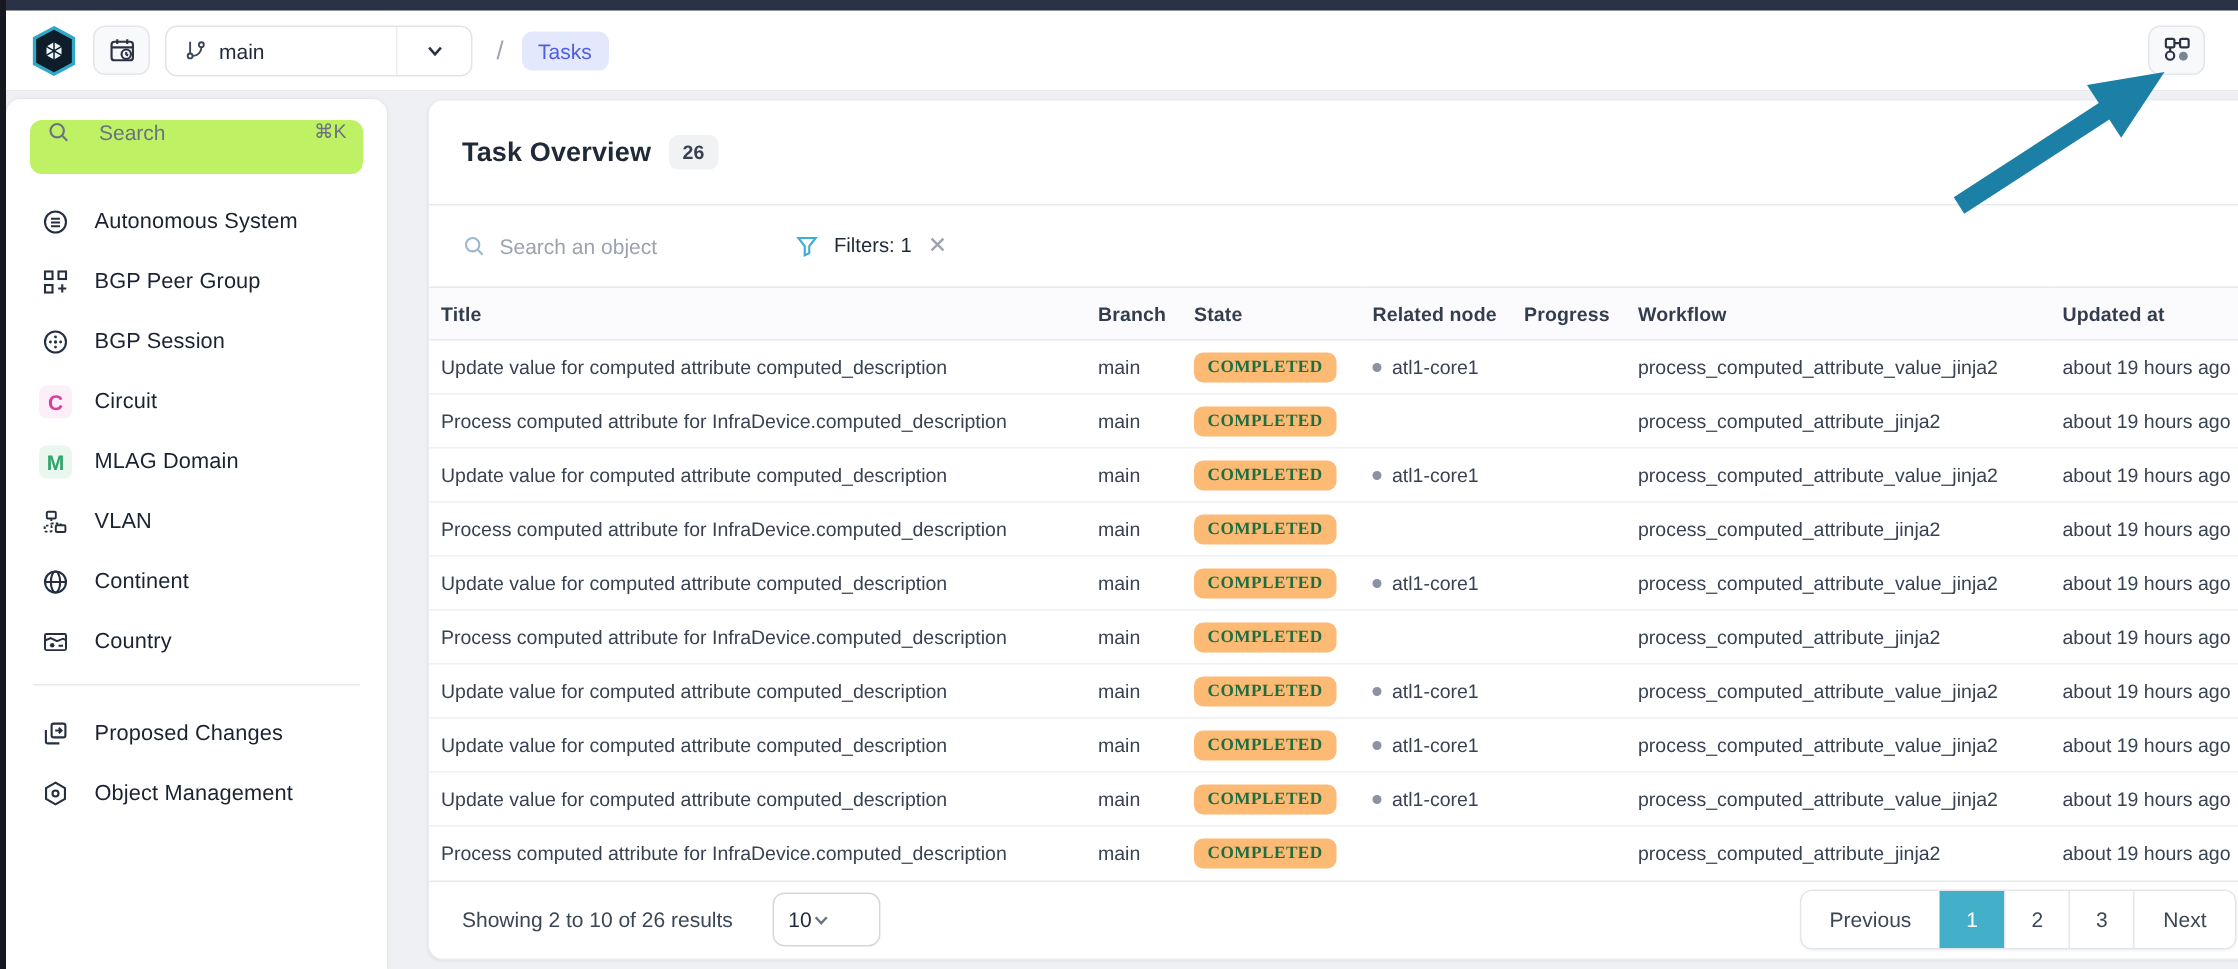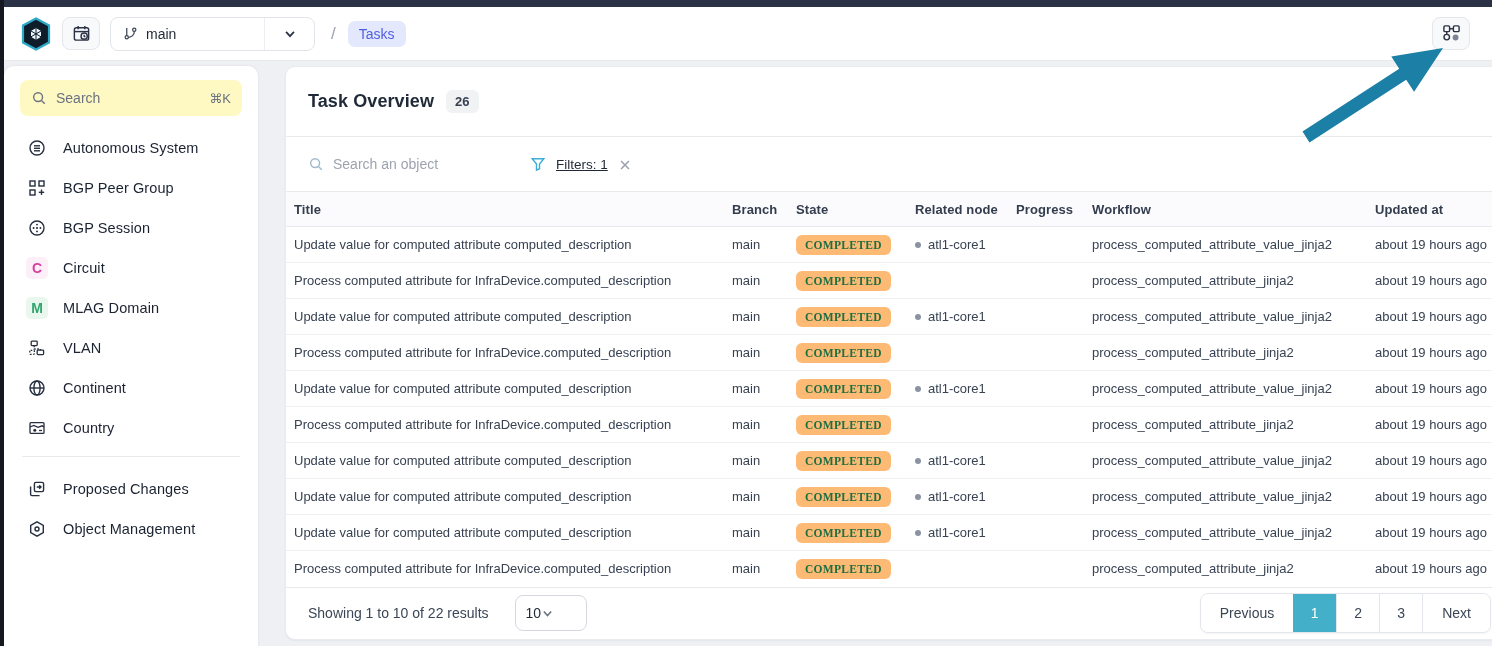--- a/index.html
+++ b/index.html
@@ -27,22 +27,22 @@
   .branch-caret { width:50px; height:100%; display:flex; align-items:center; justify-content:center; border-left:1px solid #eceef1; color:#2b3245; }
   .branch-caret svg { width:14px; height:14px; }
   .crumb-sep { color:#9ca3af; font-size:17px; margin:0 2px 0 6px; }
   .crumb-chip { background:#e4e8fc; color:#4f5ee0; font-size:14px; padding:5px 11px; border-radius:7px; cursor:pointer; }
   .header-spacer { flex:1; }
   .schema-btn { margin-right:6px; }
 
   
   .sidebar { position:absolute; top:66px; left:4px; width:254px; bottom:0; background:#fff;
     border-radius:10px 10px 0 0; box-shadow:0 0 3px rgba(20,30,50,.08); padding:14px 16px 0; z-index:4; }
-  .side-search { height:36px; background:#fef9c3; border-radius:8px; display:flex; align-items:center;
-    padding:0 11px; gap:9px; cursor:text; }
+  .side-search { height:36px; background:#bef264; border-radius:8px; display:flex; align-items:flex-start;
+    padding:0 11px; gap:19px; cursor:text; }
   .side-search svg { width:16px; height:16px; color:#6b7280; flex:none; }
   .side-search input { border:none; outline:none; background:transparent; flex:1; font-size:14px; color:#374151;
     font-family:inherit; min-width:0; }
   .side-search input::placeholder { color:#6b7280; }
   .side-shortcut { font-size:13px; color:#6b7280; }
   .side-list { margin-top:12px; }
   .side-item { height:40px; display:flex; align-items:center; gap:15px; padding:0 6px; border-radius:8px; cursor:pointer; }
   .side-icon { width:22px; height:22px; display:flex; align-items:center; justify-content:center; color:#252f3f; flex:none; }
   .side-icon svg { width:18px; height:18px; }
   .letter-badge { width:22px; height:22px; border-radius:5px; display:flex; align-items:center; justify-content:center;
@@ -56,21 +56,21 @@
     display:flex; flex-direction:column; overflow:hidden; z-index:3; }
   .card-header { height:70px; flex:none; border-bottom:1px solid #e7e9ed; display:flex; align-items:center;
     padding:0 22px; gap:12px; }
   .card-title { font-size:18px; font-weight:700; color:#1f2937; letter-spacing:.1px; }
   .count-badge { background:#f1f2f4; color:#374151; font-size:13px; font-weight:600; padding:4px 9px; border-radius:6px; }
   .toolbar { height:54px; flex:none; display:flex; align-items:center; padding:0 22px; }
   .obj-search { display:flex; align-items:center; gap:9px; width:212px; }
   .obj-search svg { width:16px; height:16px; color:#9db9cc; flex:none; }
   .obj-search input { border:none; outline:none; flex:1; font-size:14px; color:#374151; font-family:inherit; min-width:0; }
   .obj-search input::placeholder { color:#9ca3af; }
-  .filter-group { display:flex; align-items:flex-end; gap:10px; margin-left:10px; cursor:pointer;text-decoration:underline; }
+  .filter-group { display:flex; align-items:flex-start; gap:10px; margin-left:10px; cursor:pointer; }
   .filter-group .funnel { width:16px; height:16px; color:#3aaed6; }
   .filter-label { font-size:13.5px; color:#1f2937; }
   .filter-close { width:14px; height:14px; color:#9ca3af; cursor:pointer; }
 
   table { width:100%; border-collapse:collapse; table-layout:fixed; }
   thead th { height:35px; background:#fbfbfd; border-top:1px solid #e7e9ed; border-bottom:1px solid #e7e9ed;
     font-size:13px; font-weight:700; color:#333d4d; text-align:left; padding:0 6px 0 8px; letter-spacing:.1px; }
   tbody td { height:36px; font-size:13px; color:#384252; padding:0 6px 0 8px; border-top:1px solid #eef0f3;
     white-space:nowrap; overflow:hidden; text-overflow:ellipsis; }
   tbody tr:first-child td { border-top:none; }
@@ -401,21 +401,21 @@
           <td><span class="state-badge">COMPLETED</span></td>
           <td></td>
           <td></td>
           <td>process_computed_attribute_jinja2</td>
           <td>about 19 hours ago</td>
         </tr>
       </tbody>
   </table>
 
   <div class="card-footer">
-    <span class="results-summary">Showing 1 to 10 of 22 results</span>
+    <span class="results-summary">Showing 2 to 10 of 26 results</span>
     <div class="page-size">
       <span class="page-size-value">10</span>
       <svg viewBox="0 0 16 16" fill="none" stroke="currentColor" stroke-width="2">
         <polyline points="3.5,5.5 8,10.5 12.5,5.5"></polyline>
       </svg>
     </div>
     <div class="footer-spacer"></div>
     <div class="pager">
       <button class="pager-btn nav">Previous</button>
       <span id="pager-pages" style="display:flex">

